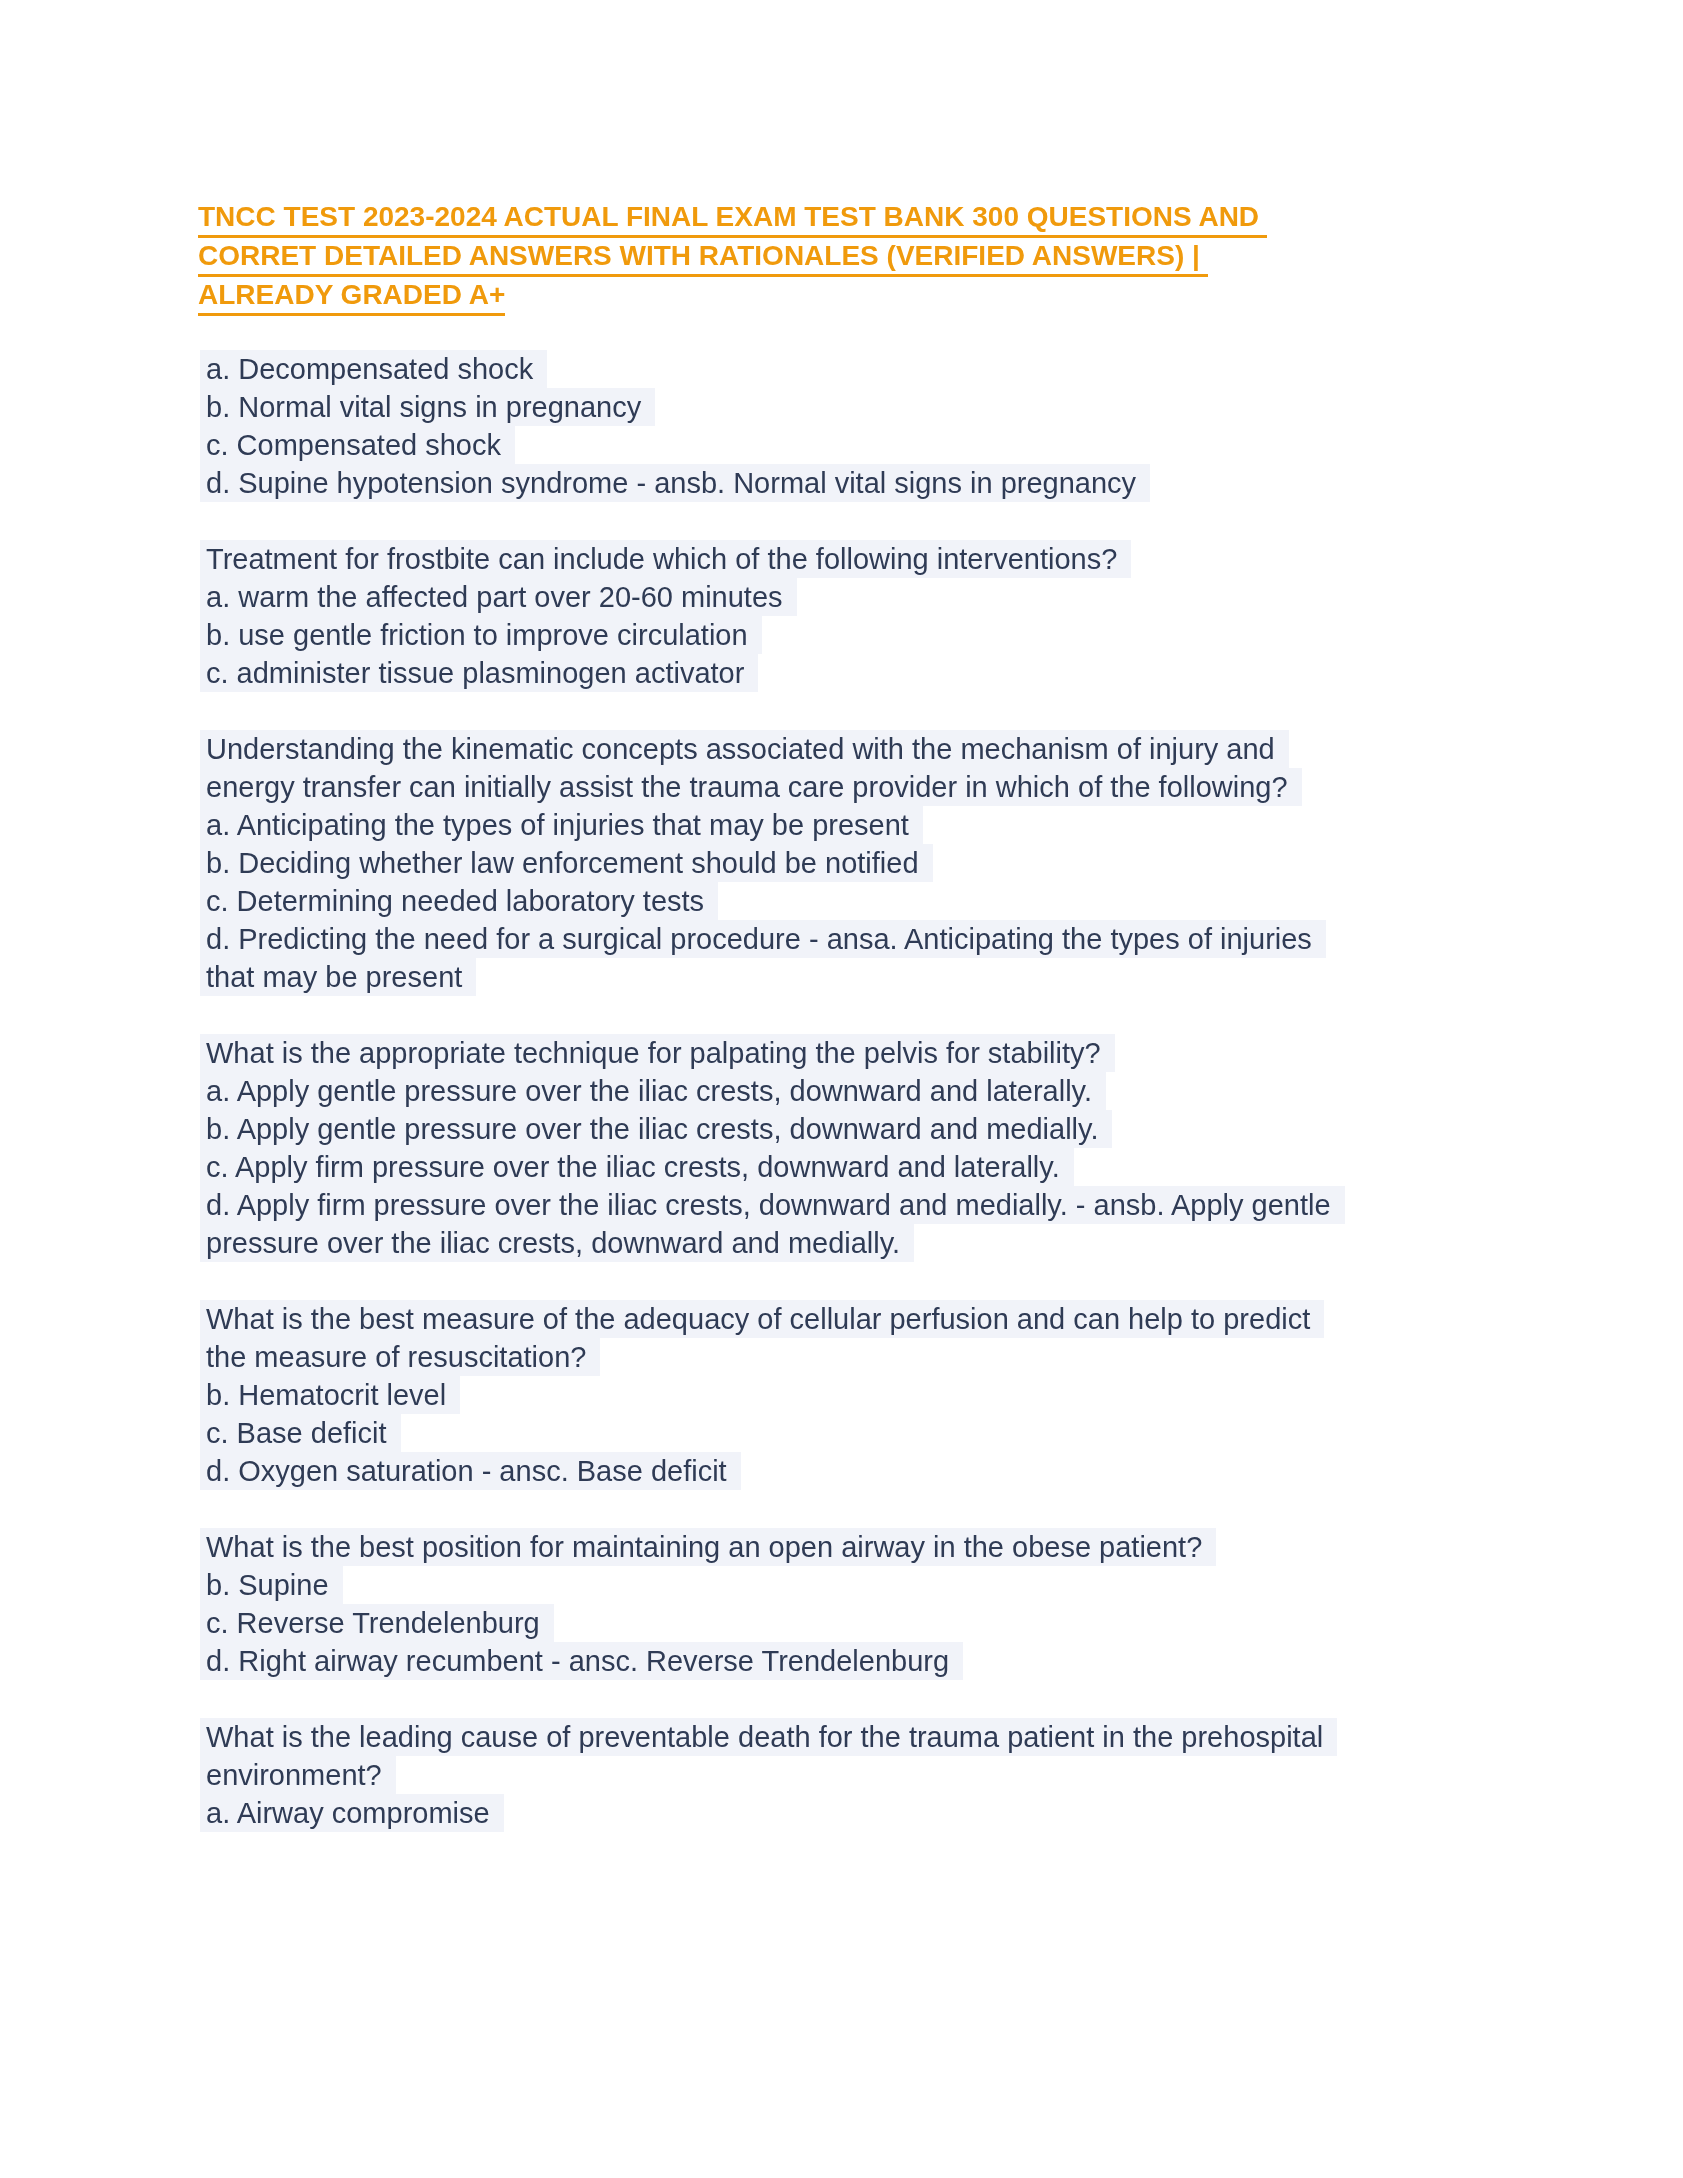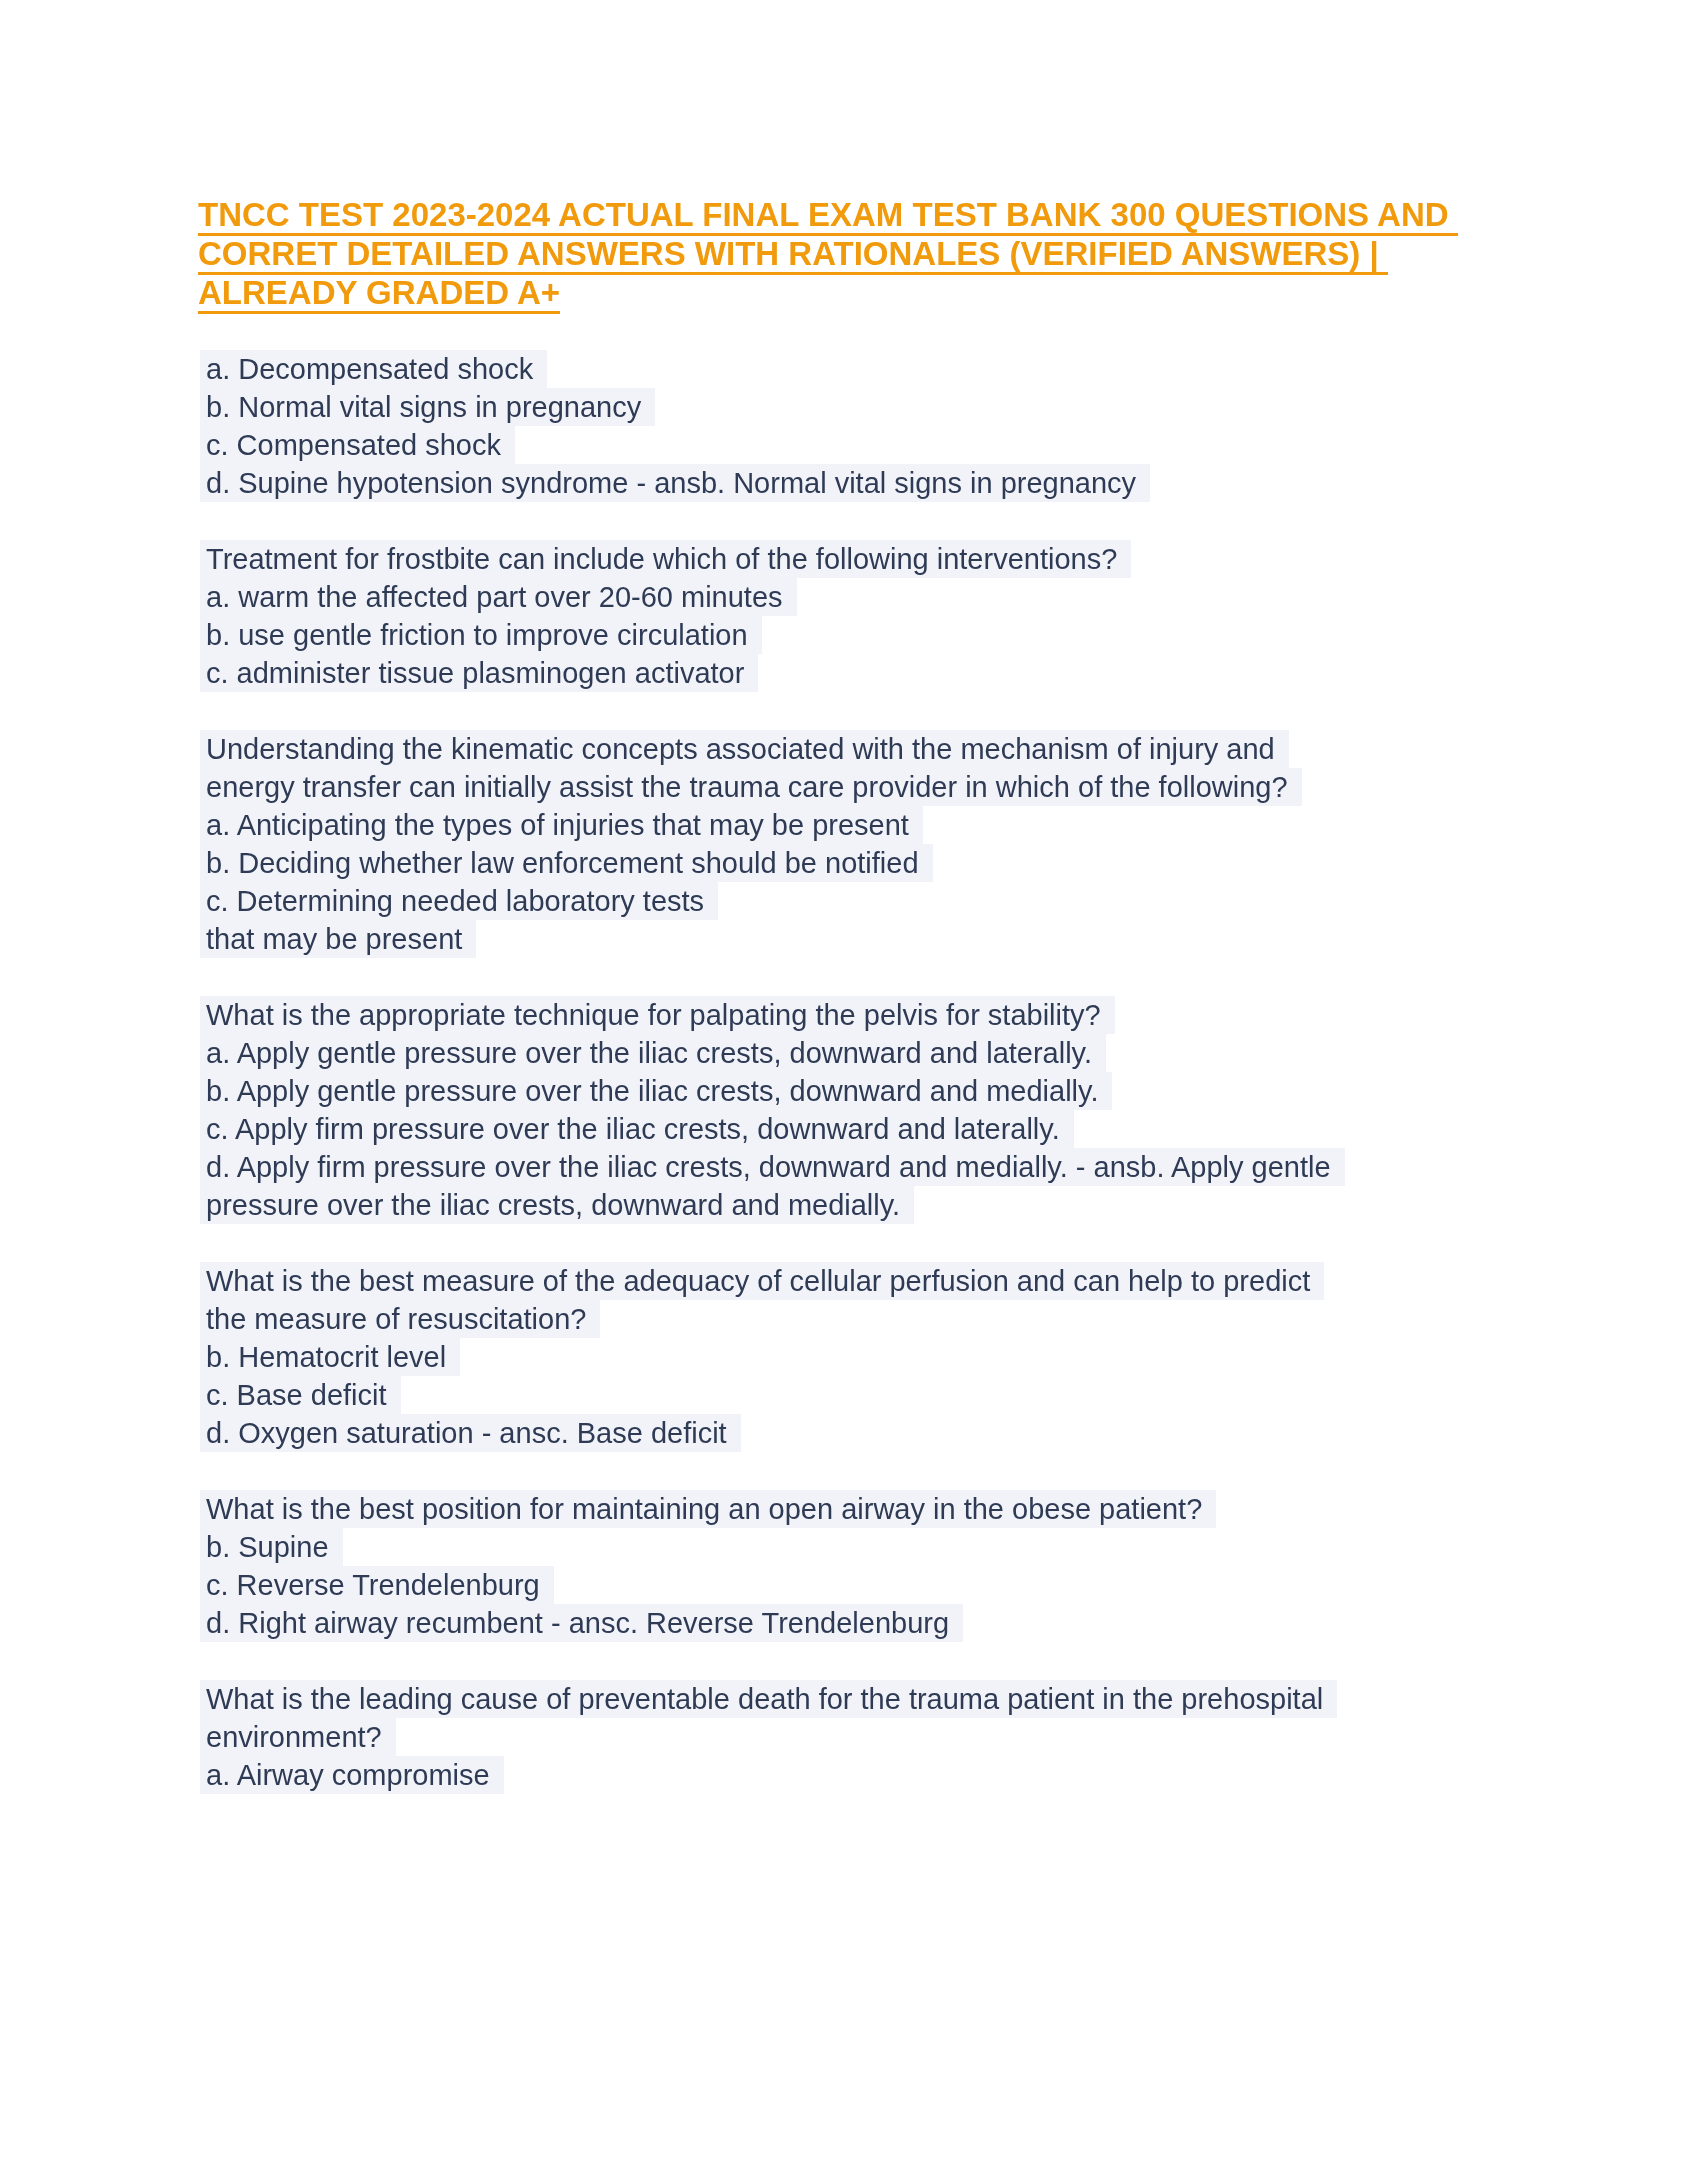--- a/index.html
+++ b/index.html
@@ -23,21 +23,21 @@
   }
   .doc-title .title-line {
     display: block;
     height: 39px;
     line-height: 39px;
     white-space: pre;
   }
   .doc-title .title-line span {
     display: inline-block;
     color: #F09A0C;
-    font-size: 33px;
+    font-size: 28px;
     font-weight: bold;
     line-height: 36px;
     border-bottom: 3px solid #F09A0C;
     white-space: pre;
   }
   .qa-block {
     margin: 0 0 38px 8px;
   }
   .text-line {
     display: block;
@@ -80,20 +80,21 @@
     <div class="text-line"><span class="hl">b. use gentle friction to improve circulation</span></div>
     <div class="text-line"><span class="hl">c. administer tissue plasminogen activator</span></div>
   </div>
 
   <div class="qa-block">
     <div class="text-line"><span class="hl">Understanding the kinematic concepts associated with the mechanism of injury and</span></div>
     <div class="text-line"><span class="hl">energy transfer can initially assist the trauma care provider in which of the following?</span></div>
     <div class="text-line"><span class="hl">a. Anticipating the types of injuries that may be present</span></div>
     <div class="text-line"><span class="hl">b. Deciding whether law enforcement should be notified</span></div>
     <div class="text-line"><span class="hl">c. Determining needed laboratory tests</span></div>
+    <div class="text-line"><span class="hl">d. Predicting the need for a surgical procedure - ansa. Anticipating the types of injuries</span></div>
     <div class="text-line"><span class="hl">that may be present</span></div>
   </div>
 
   <div class="qa-block">
     <div class="text-line"><span class="hl">What is the appropriate technique for palpating the pelvis for stability?</span></div>
     <div class="text-line"><span class="hl">a. Apply gentle pressure over the iliac crests, downward and laterally.</span></div>
     <div class="text-line"><span class="hl">b. Apply gentle pressure over the iliac crests, downward and medially.</span></div>
     <div class="text-line"><span class="hl">c. Apply firm pressure over the iliac crests, downward and laterally.</span></div>
     <div class="text-line"><span class="hl">d. Apply firm pressure over the iliac crests, downward and medially. - ansb. Apply gentle</span></div>
     <div class="text-line"><span class="hl">pressure over the iliac crests, downward and medially.</span></div>

